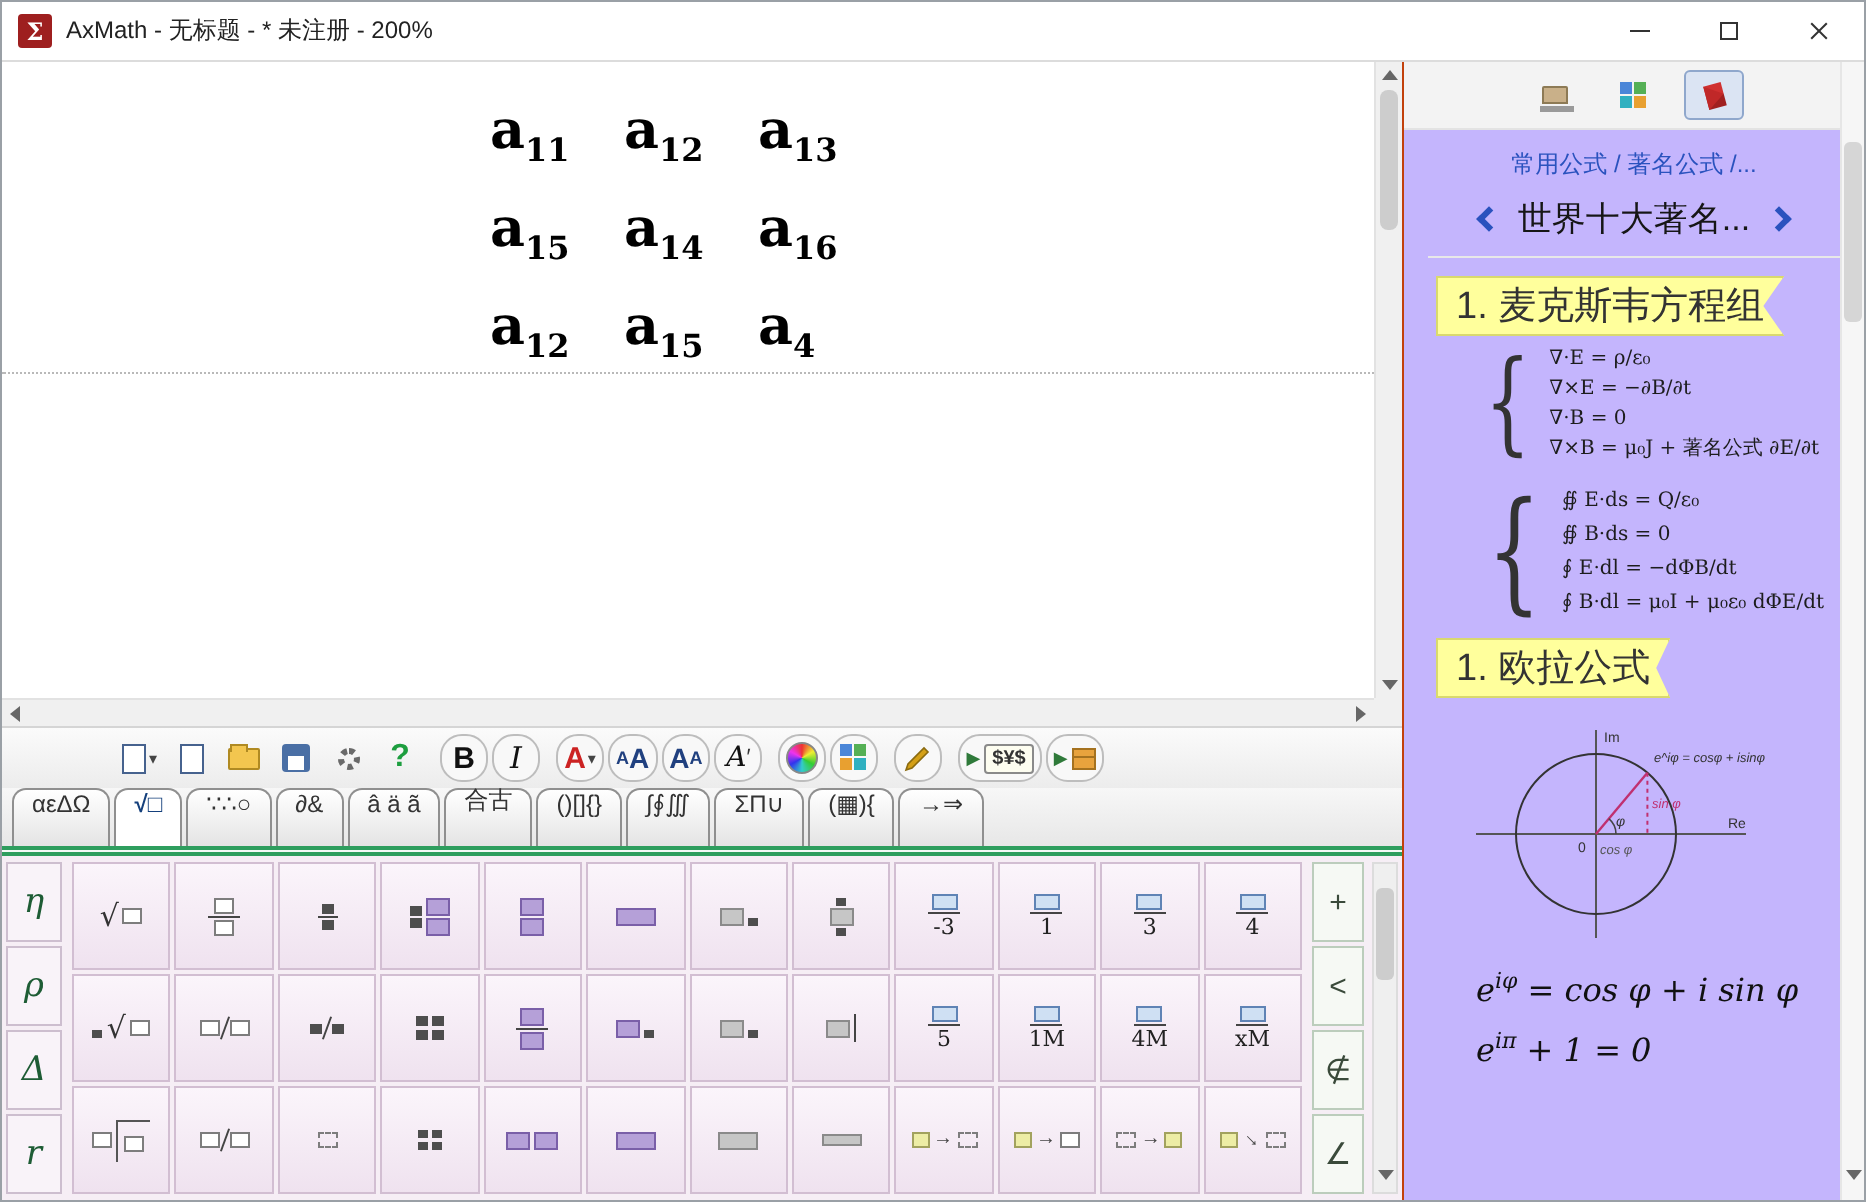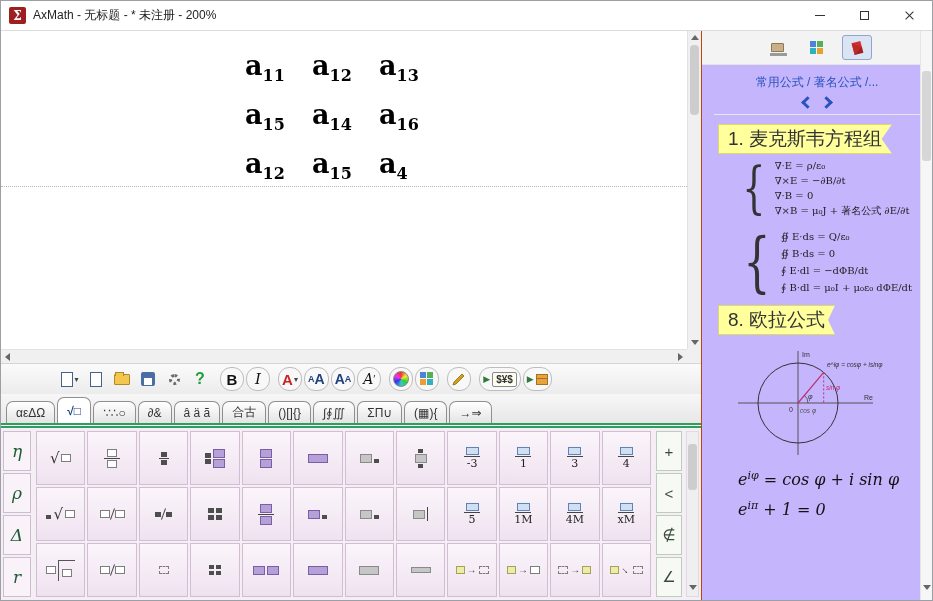--- a/index.html
+++ b/index.html
@@ -64,21 +64,21 @@
   .grid4 { width:14px; height:14px; display:grid; grid-template-columns:6px 6px; grid-template-rows:6px 6px; gap:1px; }
   .grid4 i { display:block; }
   .pen-svg { display:block; }
   .money-box { border:1px solid #8a8a8a; background:#fdfdf0; font-size:10px; font-weight:bold; color:#333; padding:1px 3px; border-radius:2px; }
   .cube { width:12px; height:11px; background:#e8a33d; border:1px solid #a5721f; position:relative; display:block; }
   .cube::before { content:""; position:absolute; left:0; top:3px; width:100%; height:0; border-top:1px solid #a5721f; }
   .play { color:#2f7a3a; font-size:9px; margin-right:2px; }
 
   
   .tabstrip { height:29px; flex:0 0 29px; background:linear-gradient(#f7f7f7,#e7e7e7); display:flex; align-items:flex-end; padding-left:5px; }
-  .tab { height:22px; padding:0 9px; margin-right:2px; border:1px solid #8f8f8f; border-bottom:none; border-radius:7px 7px 0 0; background:linear-gradient(#ffffff,#e4e4e4); font-size:12px; display:flex; align-items:center; color:#333; white-space:nowrap; }
+  .tab { height:22px; padding:14px 9px; margin-right:2px; border:1px solid #8f8f8f; border-bottom:none; border-radius:7px 7px 0 0; background:linear-gradient(#ffffff,#e4e4e4); font-size:12px; display:flex; align-items:flex-end; color:#333; white-space:nowrap; }
   .tab.selected { height:26px; background:#fff; font-weight:bold; color:#15407c; }
   .seam { height:5px; flex:0 0 5px; border-top:2px solid #2e9e5e; border-bottom:2px solid #2e9e5e; background:#f4faf6; }
 
   
   .palette { flex:1; background:#f6eef5; display:flex; padding:3px 2px 3px 2px; min-height:0; }
   .pal-left { width:28px; flex:0 0 28px; display:flex; flex-direction:column; gap:2px; margin-right:5px; }
   .pl-cell { flex:1; border:1px solid #cdbecf; background:#f9f3f9; display:flex; align-items:center; justify-content:center; font-family:"DejaVu Serif",serif; font-style:italic; font-size:17px; color:#1e5c35; }
   .pal-grid { flex:1; display:grid; grid-template-columns:repeat(12,1fr); grid-template-rows:repeat(3,1fr); gap:2px; }
   .cell { border:1px solid #d2bed2; background:linear-gradient(#fbf5fb,#efe2ef); display:flex; align-items:center; justify-content:center; gap:2px; overflow:hidden; }
   .col { display:flex; flex-direction:column; align-items:center; gap:1px; }
@@ -553,20 +553,21 @@
         </div>
         <div class="sb-btn selected">
             <span class="flagmark"></span>
           </div>
       </div>
 
       <div class="sb-crumb">常用公式 / 著名公式 /...</div>
 
       <div class="sb-titlerow">
         <span class="chev l"></span>
+        <span class="sb-title">世界十大著名...</span>
         <span class="chev r"></span>
       </div>
       <div class="sb-div"></div>
 
       <div><span class="sec-label">1. 麦克斯韦方程组</span></div>
 
       <div class="eq-block">
         <span class="brace">{</span>
         <span class="eq-lines">
           <span class="eq-line">∇·E = ρ/ε₀</span>
@@ -579,21 +580,21 @@
       <div class="eq-block" style="margin-top:10px">
         <span class="brace big">{</span>
         <span class="eq-lines">
           <span class="eq-line tall">∯ E·ds = Q/ε₀</span>
           <span class="eq-line tall">∯ B·ds = 0</span>
           <span class="eq-line tall">∮ E·dl = −dΦB/dt</span>
           <span class="eq-line tall">∮ B·dl = μ₀I + μ₀ε₀ dΦE/dt</span>
         </span>
       </div>
 
-      <div><span class="sec-label">8. 欧拉公式</span></div>
+      <div><span class="sec-label">1. 欧拉公式</span></div>
 
       <div class="circle-wrap">
         <svg width="200" height="112" viewBox="0 0 200 112">
           <line x1="10" y1="60" x2="145" y2="60" stroke="#555" stroke-width="1"></line>
           <line x1="70" y1="8" x2="70" y2="112" stroke="#555" stroke-width="1"></line>
           <circle cx="70" cy="60" r="40" fill="none" stroke="#333" stroke-width="1"></circle>
           <line x1="70" y1="60" x2="95.7" y2="29.4" stroke="#c03070" stroke-width="1.2"></line>
           <line x1="95.7" y1="29.4" x2="95.7" y2="60" stroke="#c03070" stroke-width="1" stroke-dasharray="2,2"></line>
           <path d="M 80 60 A 10 10 0 0 0 76.4 52.3" fill="none" stroke="#444" stroke-width="0.8"></path>
           <text x="74" y="14" font-size="7" fill="#333">Im</text>

